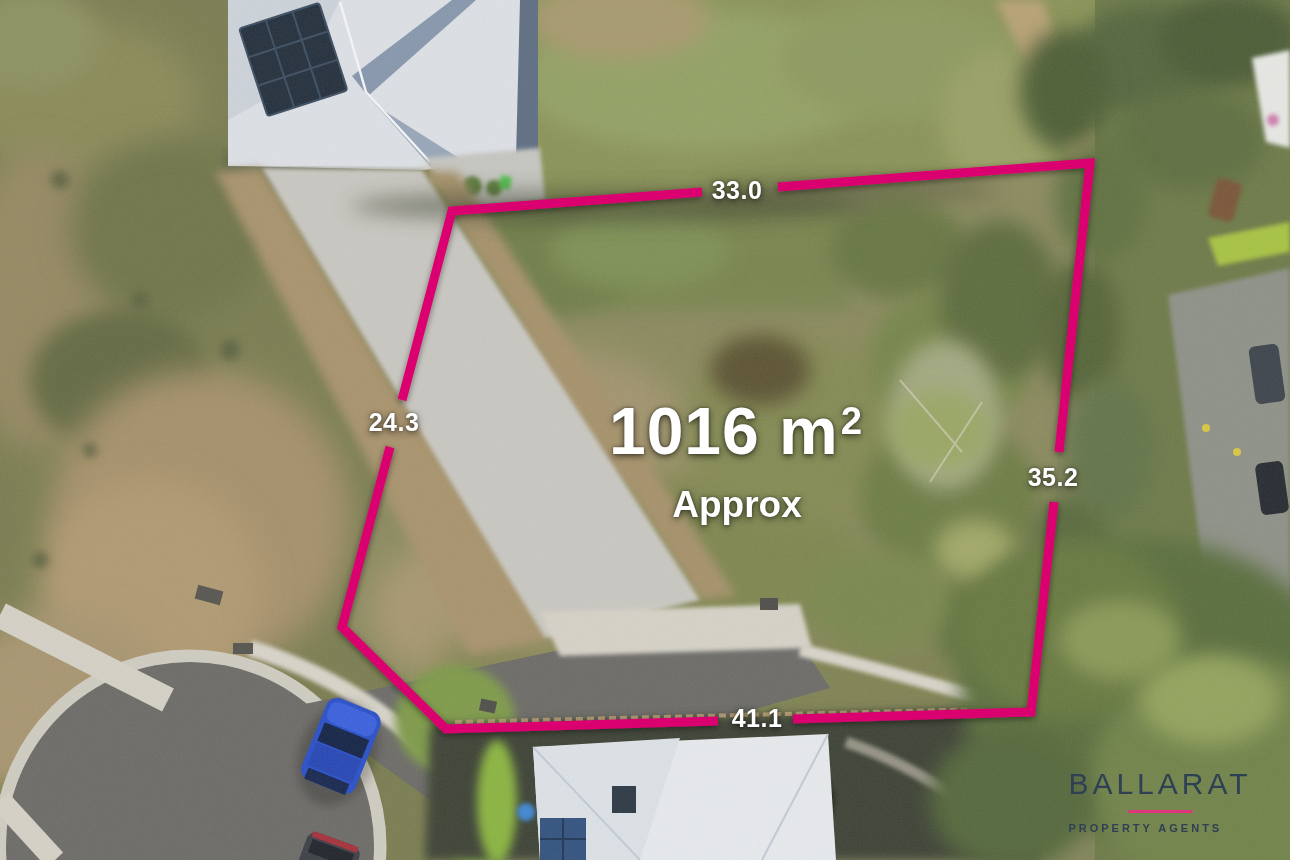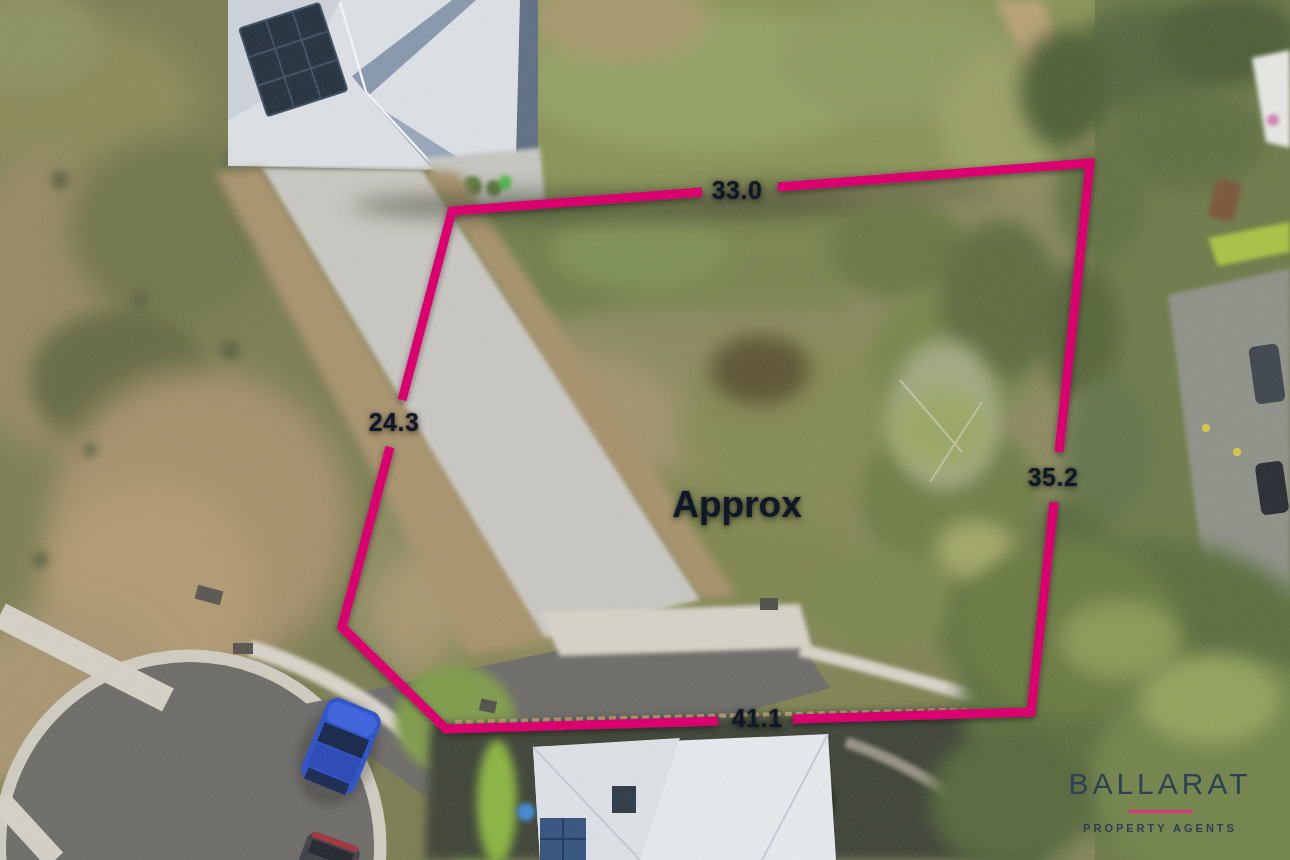--- a/index.html
+++ b/index.html
@@ -3,31 +3,31 @@
 <meta charset="utf-8">
 <style>
   html,body{margin:0;padding:0;background:#222;}
   .stage{
     position:relative;width:1290px;height:860px;overflow:hidden;
     font-family:"Liberation Sans",sans-serif;background:#83855b;
   }
   .stage svg{position:absolute;inset:0;display:block}
   .lbl{
     position:absolute;transform:translate(-50%,-50%);
-    color:#0f172a;font-weight:700;white-space:nowrap;
+    color:#ffffff;font-weight:700;white-space:nowrap;
     text-shadow:0 2px 7px rgba(0,0,0,.6),0 0 3px rgba(0,0,0,.4);
   }
   .dim{font-size:25px;letter-spacing:.5px}
   .area{font-size:66px;letter-spacing:1px}
   .area .sup{font-size:.58em;vertical-align:.52em;margin-left:2px}
   .approx{font-size:37px}
   .street{font-size:29px;letter-spacing:.5px}
   .logo{
     position:absolute;left:1160px;top:769px;transform:translateX(-50%);
-    text-align:center;line-height:1;
+    line-height:1;
   }
   .brand{
     font-size:30px;font-weight:400;letter-spacing:4px;
     color:var(--logo-navy,#2e4053);
   }
   .rule{width:64px;height:3px;background:var(--logo-pink,#e1357b);margin:11px auto 10px}
   .tagline{
     font-size:11px;font-weight:700;letter-spacing:3px;
     color:var(--logo-navy,#2e4053);
   }
@@ -246,20 +246,21 @@
     <polyline class="bline" points="1054,502 1031,712 793,719"></polyline>
     <polyline class="bline" points="718,721 446,729 342,627 390,447"></polyline>
   </g>
 </svg>
 
   <div class="lbl dim" style="left:737px;top:190px">33.0</div>
   <div class="lbl dim" style="left:394px;top:422px">24.3</div>
   <div class="lbl dim" style="left:1053px;top:477px">35.2</div>
   <div class="lbl dim" style="left:757px;top:718px">41.1</div>
 
+  <div class="lbl area" style="left:736px;top:431px"><span>1016 m</span><span class="sup">2</span></div>
   <div class="lbl approx" style="left:737px;top:505px">Approx</div>
 
 
   <div class="logo">
     <div class="brand">BALLARAT</div>
     <div class="rule"></div>
     <div class="tagline">PROPERTY AGENTS</div>
   </div>
 </div>
 

